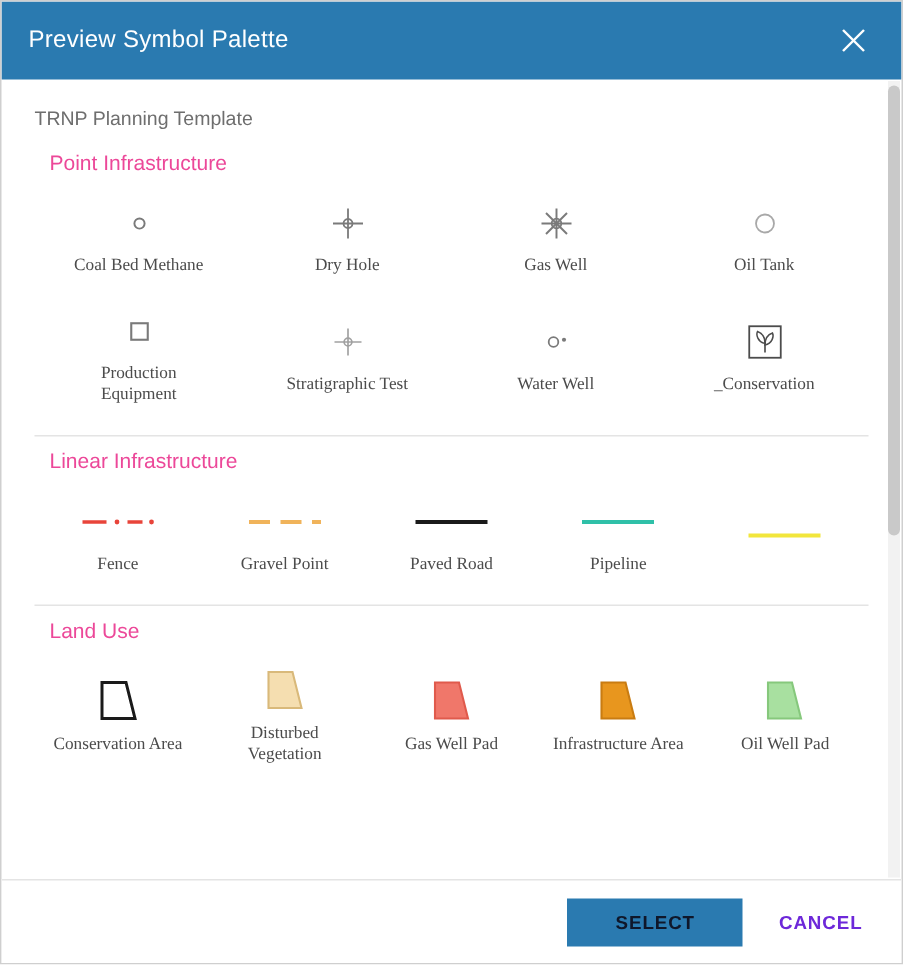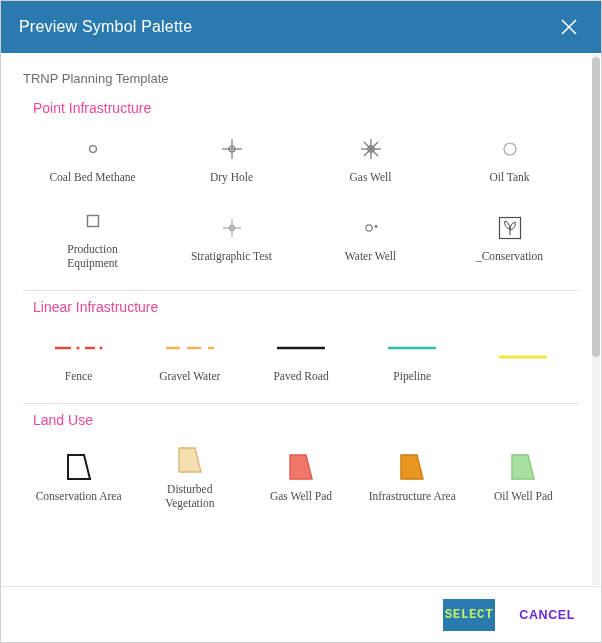--- a/index.html
+++ b/index.html
@@ -106,28 +106,28 @@
     height: 56px;
     display: flex;
     align-items: center;
     justify-content: flex-end;
     padding: 0 20px;
     gap: 18px;
     background: #ffffff;
   }
   .btn-primary {
     background: #2a7ab0;
-    color: #bef264;
+    color: #0f172a;
     border: none;
     font-size: 12.5px;
     font-weight: bold;
     letter-spacing: .6px;
-    padding: 9px 2px;
+    padding: 9px 32px;
     cursor: pointer;
-    font-family: Liberation Mono, monospace;
+    font-family: Liberation Sans, sans-serif;
   }
   .btn-link {
     background: transparent;
     border: none;
     color: #6d28d9;
     font-size: 12.5px;
     font-weight: bold;
     letter-spacing: .6px;
     cursor: pointer;
     padding: 9px 6px;
@@ -272,21 +272,21 @@
             </svg>
           </span>
           <span class="sym-label">Fence</span>
         </div>
         <div class="sym">
           <span class="glyph">
             <svg width="56" height="20" viewBox="0 0 56 20">
               <line x1="4" y1="10" x2="52" y2="10" stroke="#f0b35a" stroke-width="2.6" stroke-dasharray="14 7"></line>
             </svg>
           </span>
-          <span class="sym-label">Gravel Water</span>
+          <span class="sym-label">Gravel Point</span>
         </div>
         <div class="sym">
           <span class="glyph">
             <svg width="56" height="20" viewBox="0 0 56 20">
               <line x1="4" y1="10" x2="52" y2="10" stroke="#1a1a1a" stroke-width="2.6"></line>
             </svg>
           </span>
           <span class="sym-label">Paved Road</span>
         </div>
         <div class="sym">

